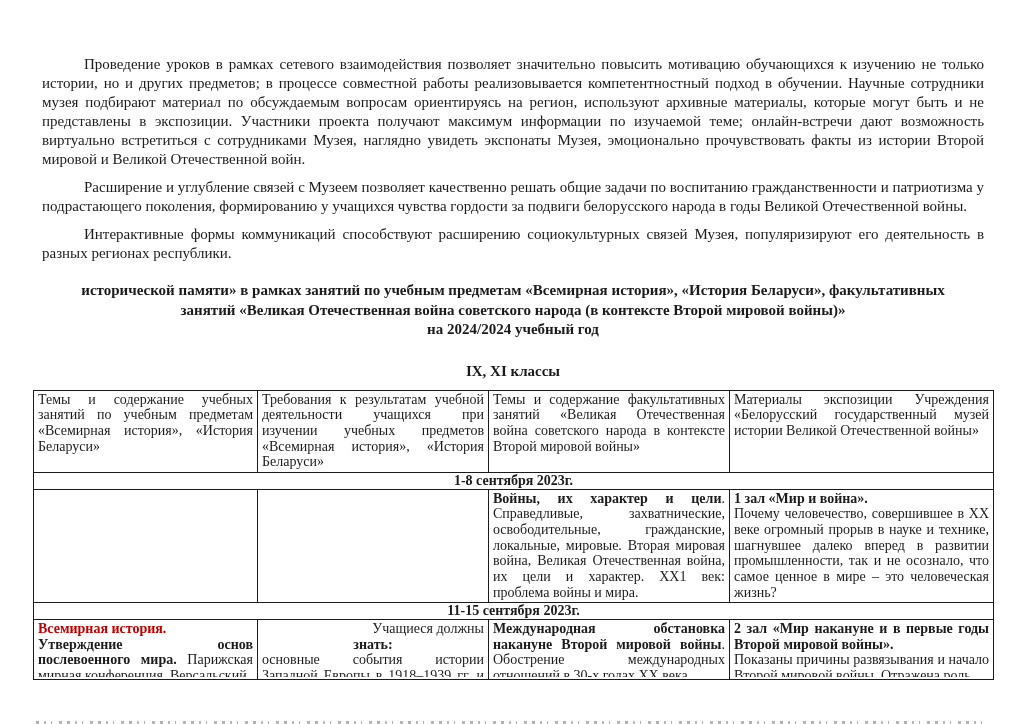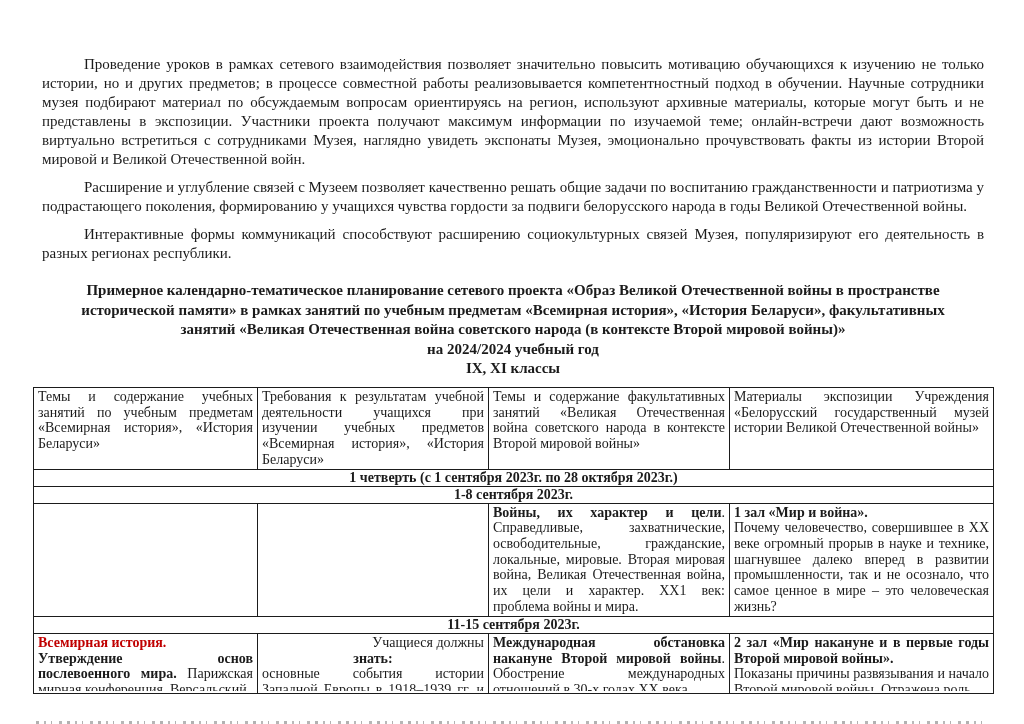--- a/index.html
+++ b/index.html
@@ -23,21 +23,21 @@
   }
   
   .doc-title{
     margin:18px 0 0 0;
     font-size:15px;
     line-height:19.5px;
     font-weight:bold;
     text-align:center;
   }
   .classes-heading{
-    margin:0 0 0 0;
+    margin:22px 0 0 0;
     font-size:15px;
     line-height:19px;
     font-weight:bold;
     text-align:center;
   }
   
   table.plan{
     margin-top:9px;
     width:960px;
     border-collapse:collapse;
@@ -85,21 +85,20 @@
 </head>
 <body>
 
 <div class="page">
 
   <p class="body-par">Проведение уроков в рамках сетевого взаимодействия позволяет значительно повысить мотивацию обучающихся к изучению не только истории, но и других предметов; в процессе совместной работы реализовывается компетентностный подход в обучении. Научные сотрудники музея подбирают материал по обсуждаемым вопросам ориентируясь на регион, используют архивные материалы, которые могут быть и не представлены в экспозиции. Участники проекта получают максимум информации по изучаемой теме; онлайн-встречи дают возможность виртуально встретиться с сотрудниками Музея, наглядно увидеть экспонаты Музея, эмоционально прочувствовать факты из истории Второй мировой и Великой Отечественной войн.</p>
   <p class="body-par">Расширение и углубление связей с Музеем позволяет качественно решать общие задачи по воспитанию гражданственности и патриотизма у подрастающего поколения, формированию у учащихся чувства гордости за подвиги белорусского народа в годы Великой Отечественной войны.</p>
   <p class="body-par">Интерактивные формы коммуникаций способствуют расширению социокультурных связей Музея, популяризируют его деятельность в разных регионах республики.</p>
 
   <div class="doc-title">
-    <div>Примерное календарно-тематическое планирование сетевого проекта «Образ Великой Отечественной войны в пространстве</div>
     <div>исторической памяти» в рамках занятий по учебным предметам «Всемирная история», «История Беларуси», факультативных</div>
     <div>занятий «Великая Отечественная война советского народа (в контексте Второй мировой войны)»</div>
     <div>на 2024/2024 учебный год</div>
   </div>
 
   <div class="classes-heading">IX, XI классы</div>
 
   <table class="plan">
     <colgroup>
       <col style="width:224px">
@@ -109,23 +108,20 @@
     </colgroup>
 
     <tbody>
         <tr class="header-row">
       <td>Темы и содержание учебных занятий по учебным предметам «Всемирная история», «История Беларуси»</td>
       <td class="vmid">Требования к результатам учебной деятельности учащихся при изучении учебных предметов «Всемирная история», «История Беларуси»</td>
       <td>Темы и содержание факультативных занятий «Великая Отечественная война советского народа в контексте Второй мировой войны»</td>
       <td>Материалы экспозиции Учреждения «Белорусский государственный музей истории Великой Отечественной войны»</td>
     </tr>
 
-    <tr class="span-row">
-      <td colspan="4">1 четверть (с 1 сентября 2023г. по 28 октября 2023г.)</td>
-    </tr>
 
     <tr class="span-row">
       <td colspan="4">1-8 сентября 2023г.</td>
     </tr>
 
     <tr class="content-row-1">
       <td></td>
       <td></td>
       <td>
         <p><span class="b">Войны, их характер и цели</span><span>. Справедливые, захватнические, освободительные, гражданские, локальные, мировые. Вторая мировая война, Великая Отечественная война, их цели и характер. XX1 век: проблема войны и мира.</span></p>

